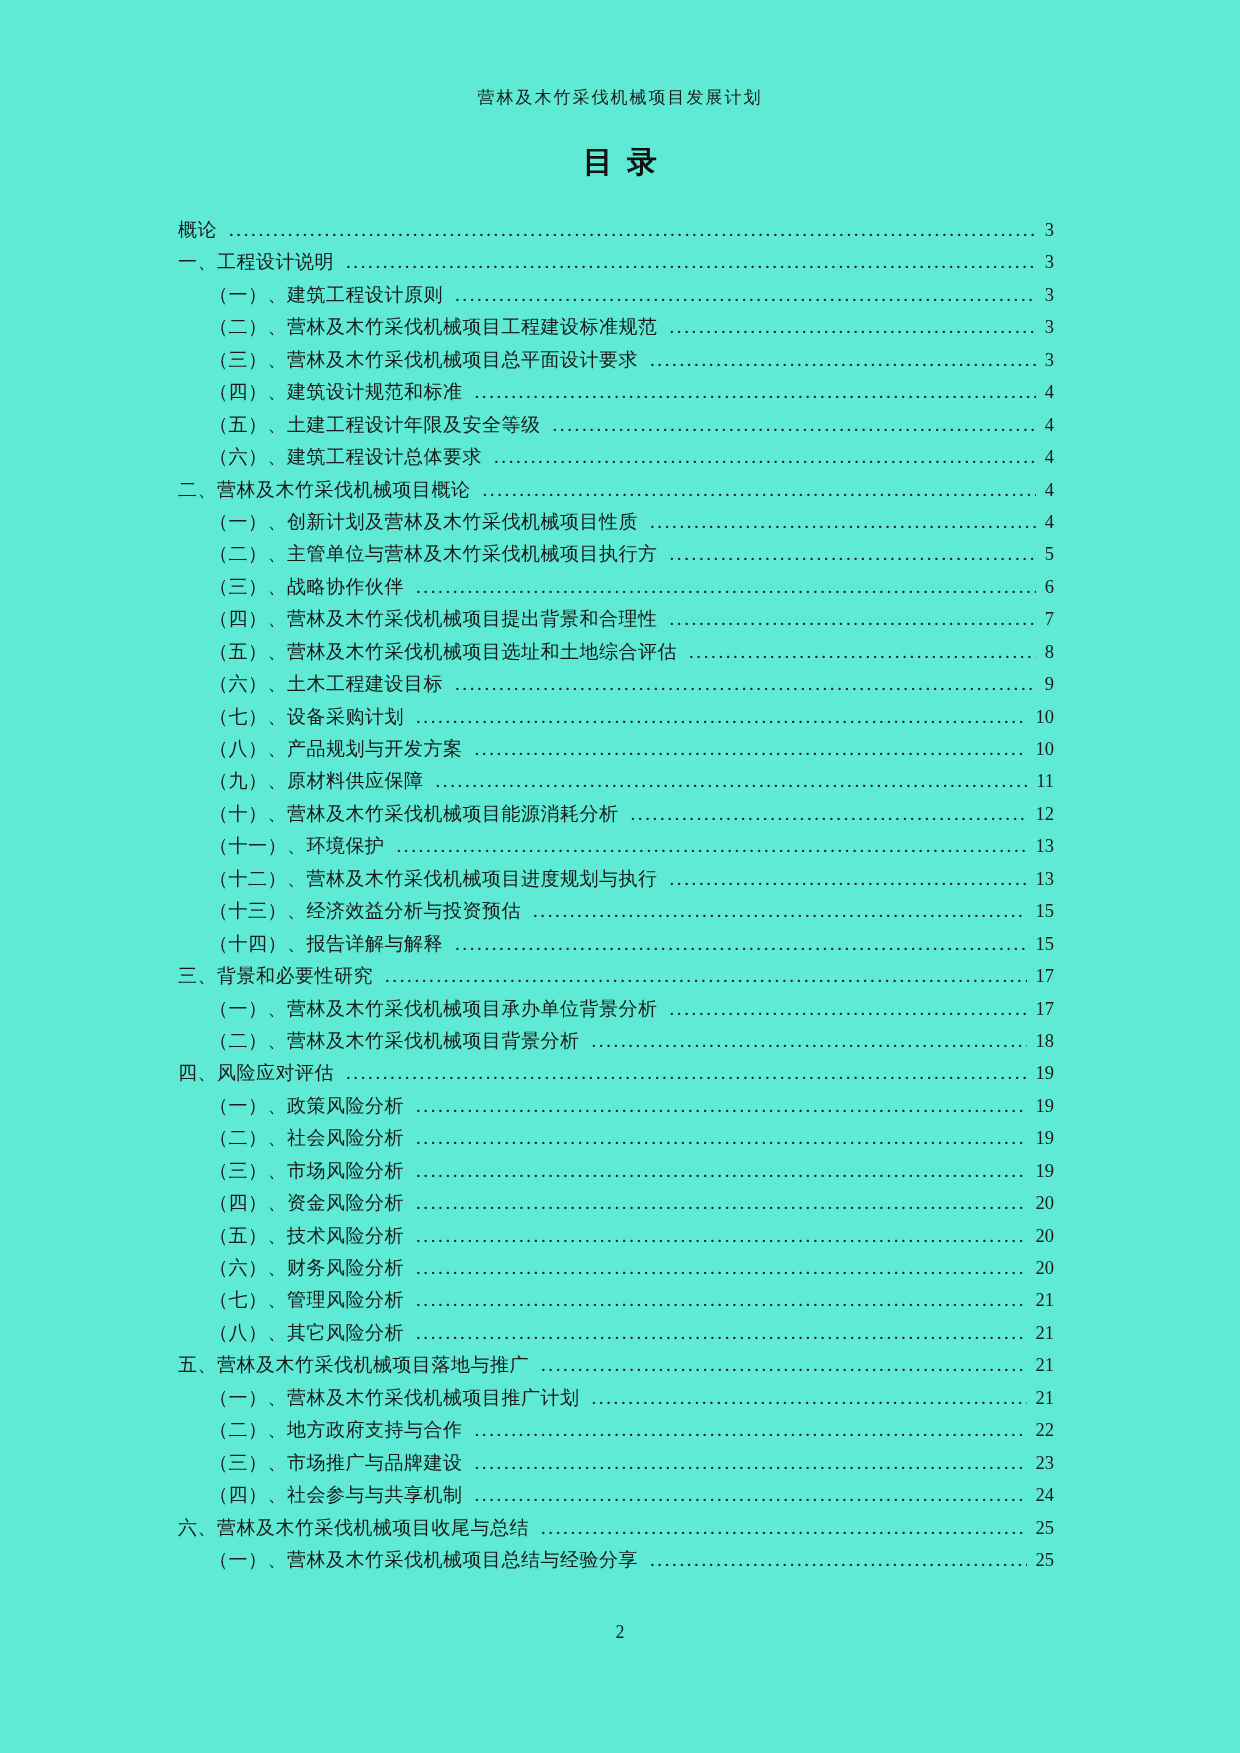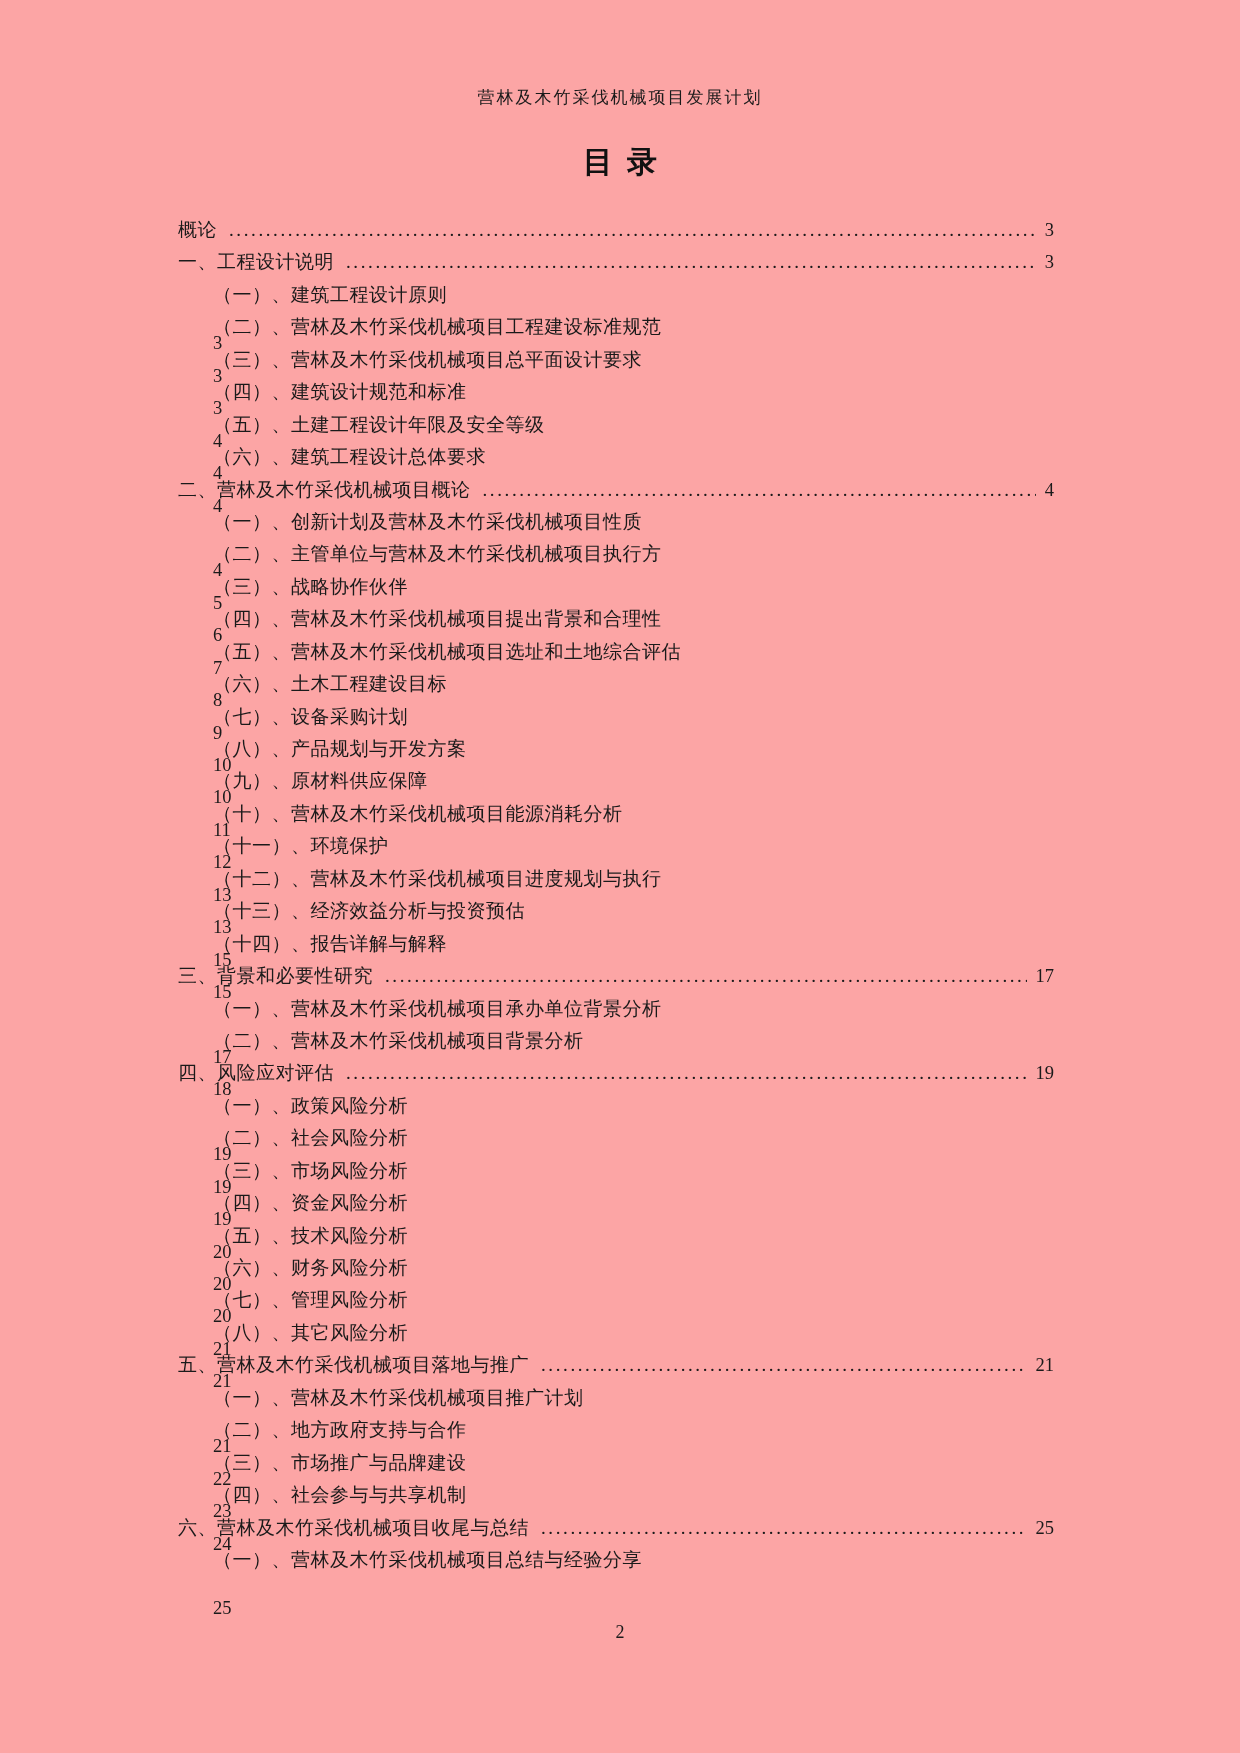--- a/index.html
+++ b/index.html
@@ -4,21 +4,21 @@
 <style>
   html, body {
     margin: 0;
     padding: 0;
     background: #ffffff;
   }
   .page {
     position: relative;
     width: 1240px;
     height: 1753px;
-    background: #fca5a5;
+    background: #5eead4;
     color: #1a1a1a;
     font-family: "Liberation Serif", "DejaVu Serif", serif;
     overflow: hidden;
   }
   .doc-header {
     position: absolute;
     top: 86px;
     left: 0;
     right: 0;
     text-align: center;
@@ -49,21 +49,20 @@
     display: flex;
     align-items: baseline;
     height: 32.45px;
     font-size: 19px;
     line-height: 32.45px;
     white-space: nowrap;
     gap: 8px;
   }
   .toc-row.lvl1 {
     padding-left: 31px;
-    flex-direction: column;
   }
   .toc-label {
     white-space: nowrap;
     letter-spacing: 0.5px;
   }
   .toc-dots {
     flex: 1 1 auto;
     overflow: hidden;
     white-space: nowrap;
     margin-left: 4px;

